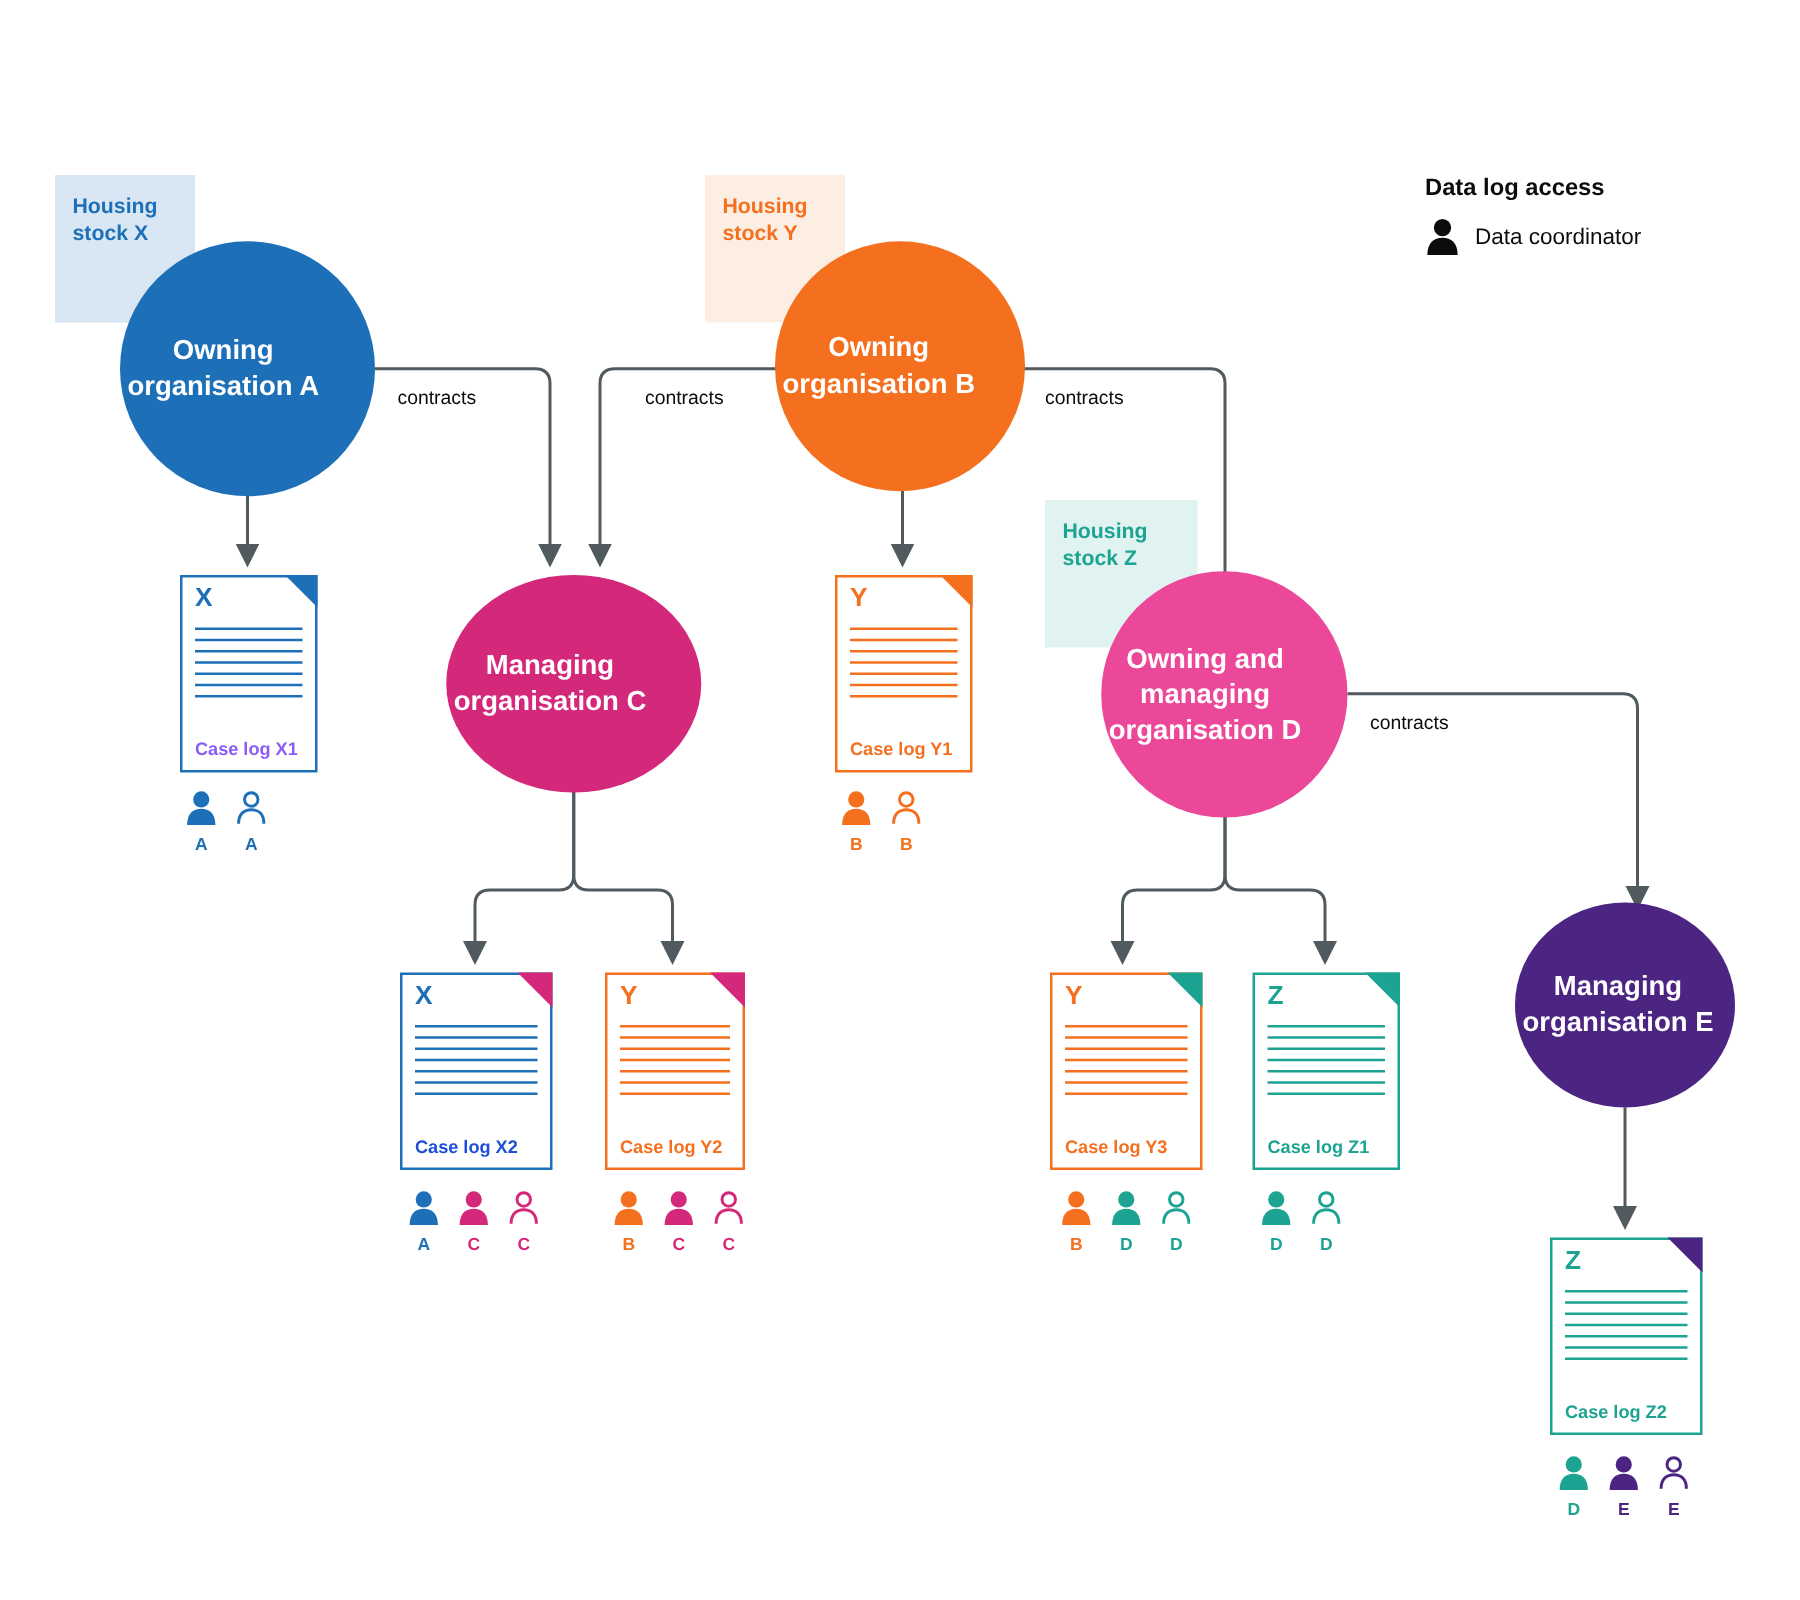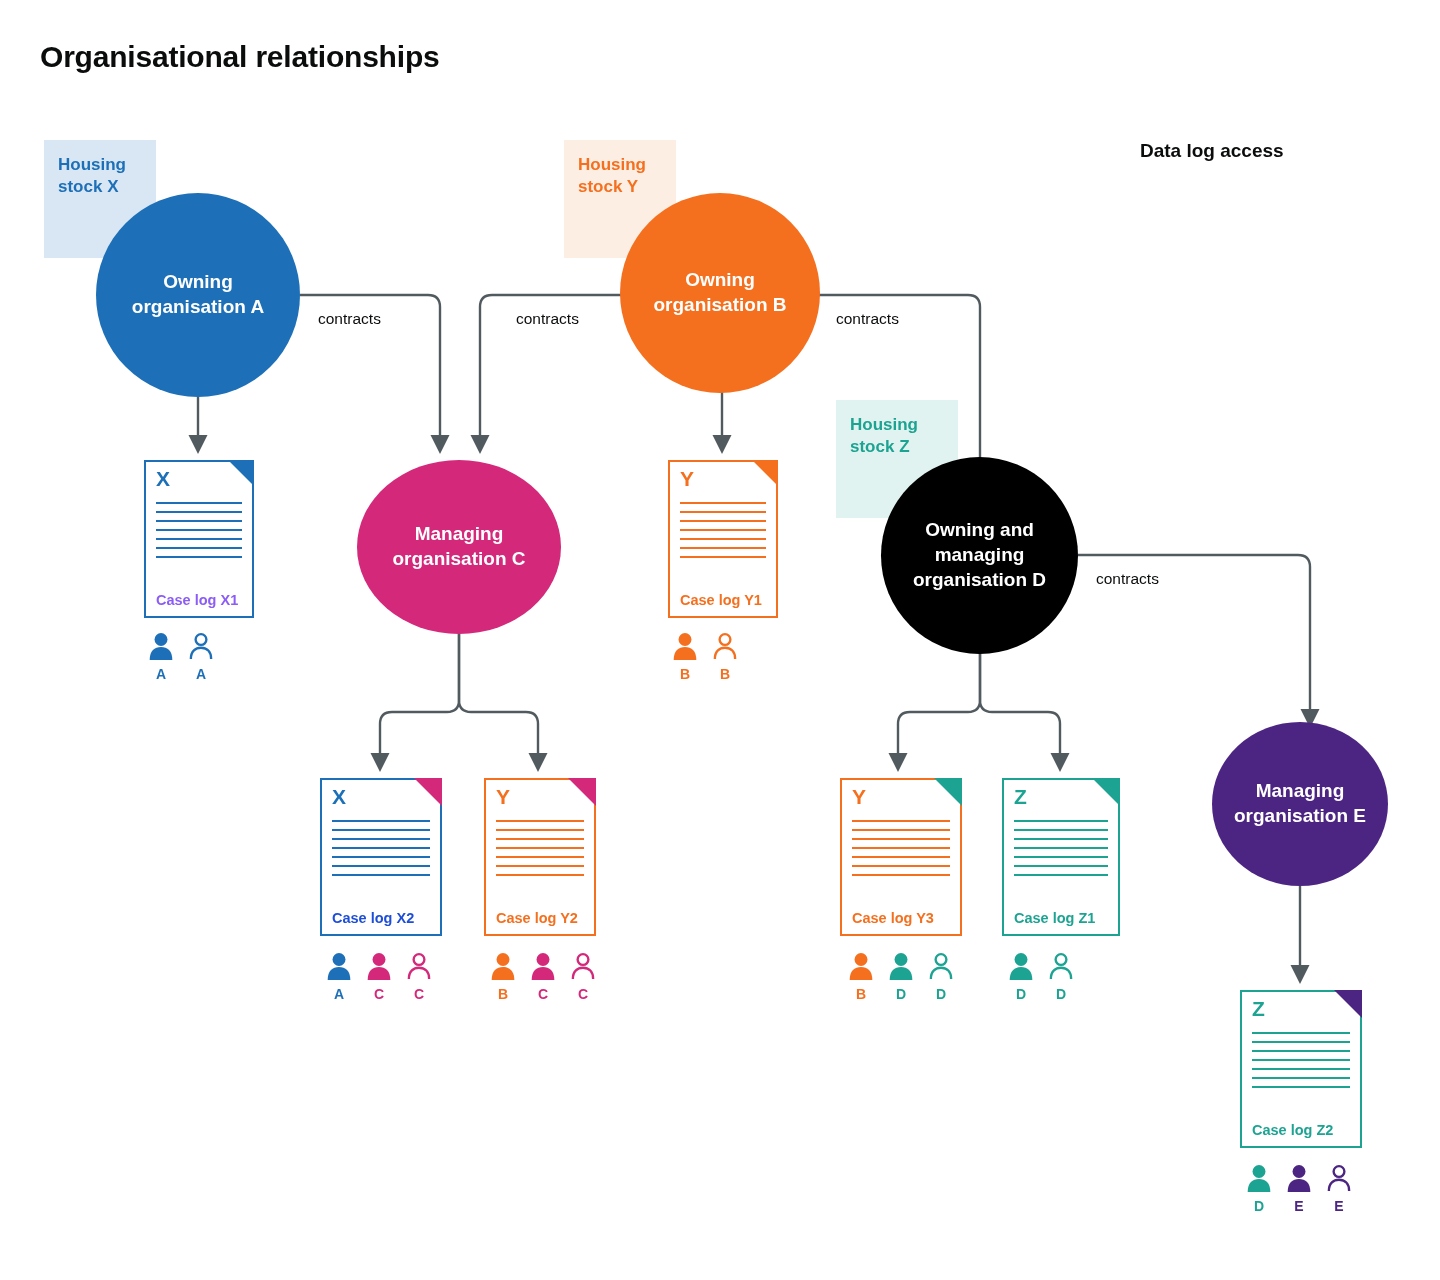--- a/index.html
+++ b/index.html
@@ -39,25 +39,25 @@
     padding: 14px 14px 0 14px;
     font-weight: bold;
     font-size: 17px;
     line-height: 1.3;
   }
   .node {
     position: absolute;
     border-radius: 50%;
     display: flex;
     align-items: center;
-    justify-content: center;
+    justify-content: flex-start;
     text-align: center;
     color: #ffffff;
     font-weight: bold;
-    font-size: 19px;
+    font-size: 22px;
     line-height: 1.3;
     box-sizing: border-box;
     padding: 6px;
   }
   .doc {
     position: absolute;
     box-sizing: border-box;
     background: #ffffff;
     border: 2px solid #1d70b8;
   }
@@ -130,21 +130,20 @@
     gap: 12px;
     margin-bottom: 10px;
     font-size: 18px;
   }
 </style>
 </head>
 <body>
 
 <div id="stage">
 
-  <div id="title">Organisational relationships</div>
 
   <svg id="wires" viewBox="0 0 1440 1280">
     <defs>
       <marker id="arrow" markerWidth="9" markerHeight="9" refX="5.5" refY="4.5" orient="auto">
         <path d="M0,0.5 L8,4.5 L0,8.5 z" fill="#505a5f"></path>
       </marker>
     </defs>
     <g fill="none" stroke="#505a5f" stroke-width="2.4" marker-end="url(#arrow)">
 
       <path d="M198,385 L198,448"></path>
@@ -198,21 +197,21 @@
     </div>
   </div>
 
   <div class="node" style="left:357px; top:460px; width:204px; height:174px; background:#d4287a; border-radius:50%;">
     <div>
       <div>Managing</div>
       <div>organisation C</div>
     </div>
   </div>
 
-  <div class="node" style="left:881px; top:457px; width:197px; height:197px; background:#000000;">
+  <div class="node" style="left:881px; top:457px; width:197px; height:197px; background:#ec4899;">
     <div>
       <div>Owning and</div>
       <div>managing</div>
       <div>organisation D</div>
     </div>
   </div>
 
   <div class="node" style="left:1212px; top:722px; width:176px; height:164px; background:#4c2583;">
     <div>
       <div>Managing</div>
@@ -465,15 +464,22 @@
       <svg width="26" height="28" viewBox="0 0 24 26">
         <circle cx="12" cy="7" r="5" fill="none" stroke="#4c2583" stroke-width="2.2"></circle>
         <path d="M2.6,25 C2.6,17.6 7,14.6 12,14.6 C17,14.6 21.4,17.6 21.4,25" fill="none" stroke="#4c2583" stroke-width="2.2"></path>
       </svg>
       <div class="lbl" style="color:#4c2583">E</div>
     </div>
   </div>
 
   <div id="legend">
     <div class="lg-title">Data log access</div>
+    <div class="lg-row">
+      <svg width="28" height="30" viewBox="0 0 24 26">
+        <circle cx="12" cy="7" r="6" fill="#0b0c0c"></circle>
+        <path d="M1.5,26 C1.5,17.5 6,14 12,14 C18,14 22.5,17.5 22.5,26 Z" fill="#0b0c0c"></path>
+      </svg>
+      <span>Data coordinator</span>
+    </div>
   </div>
 
 </div>
 
 </body></html>

